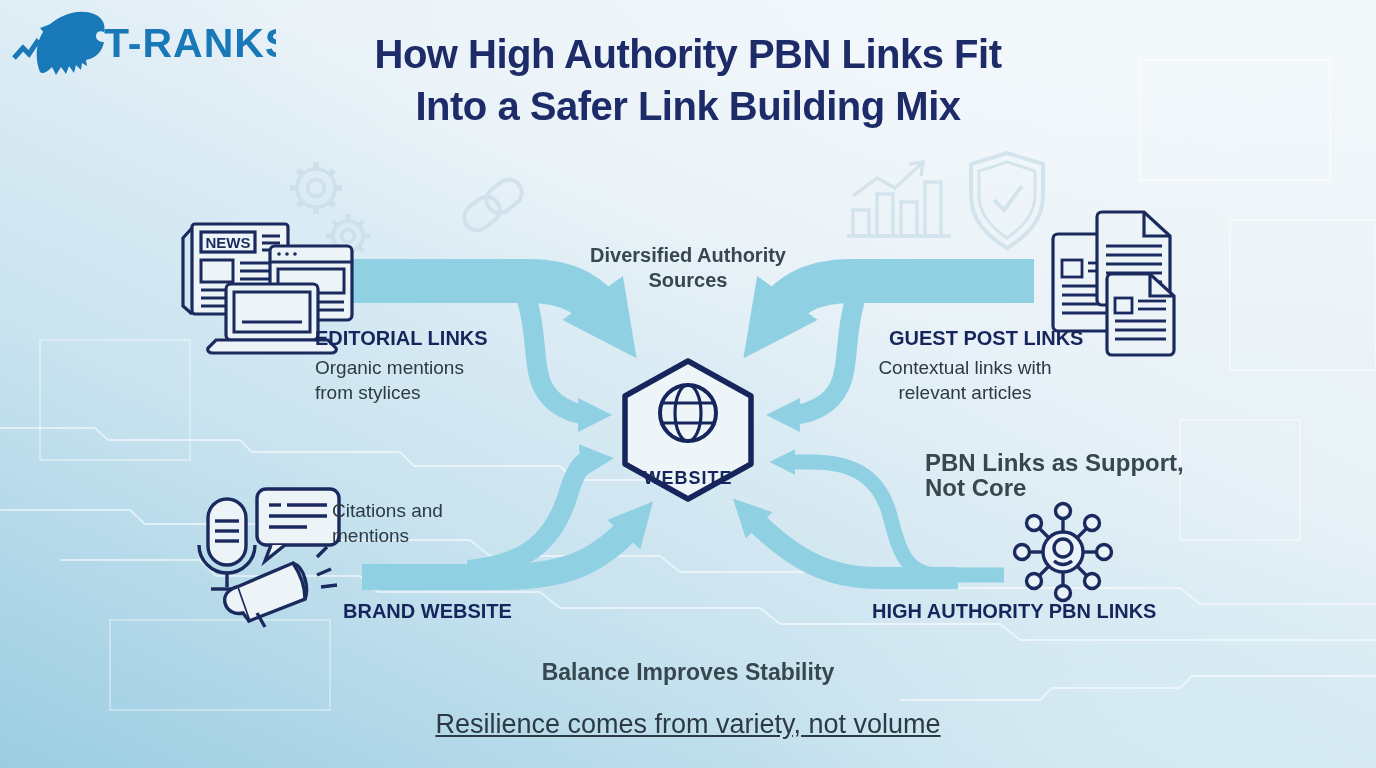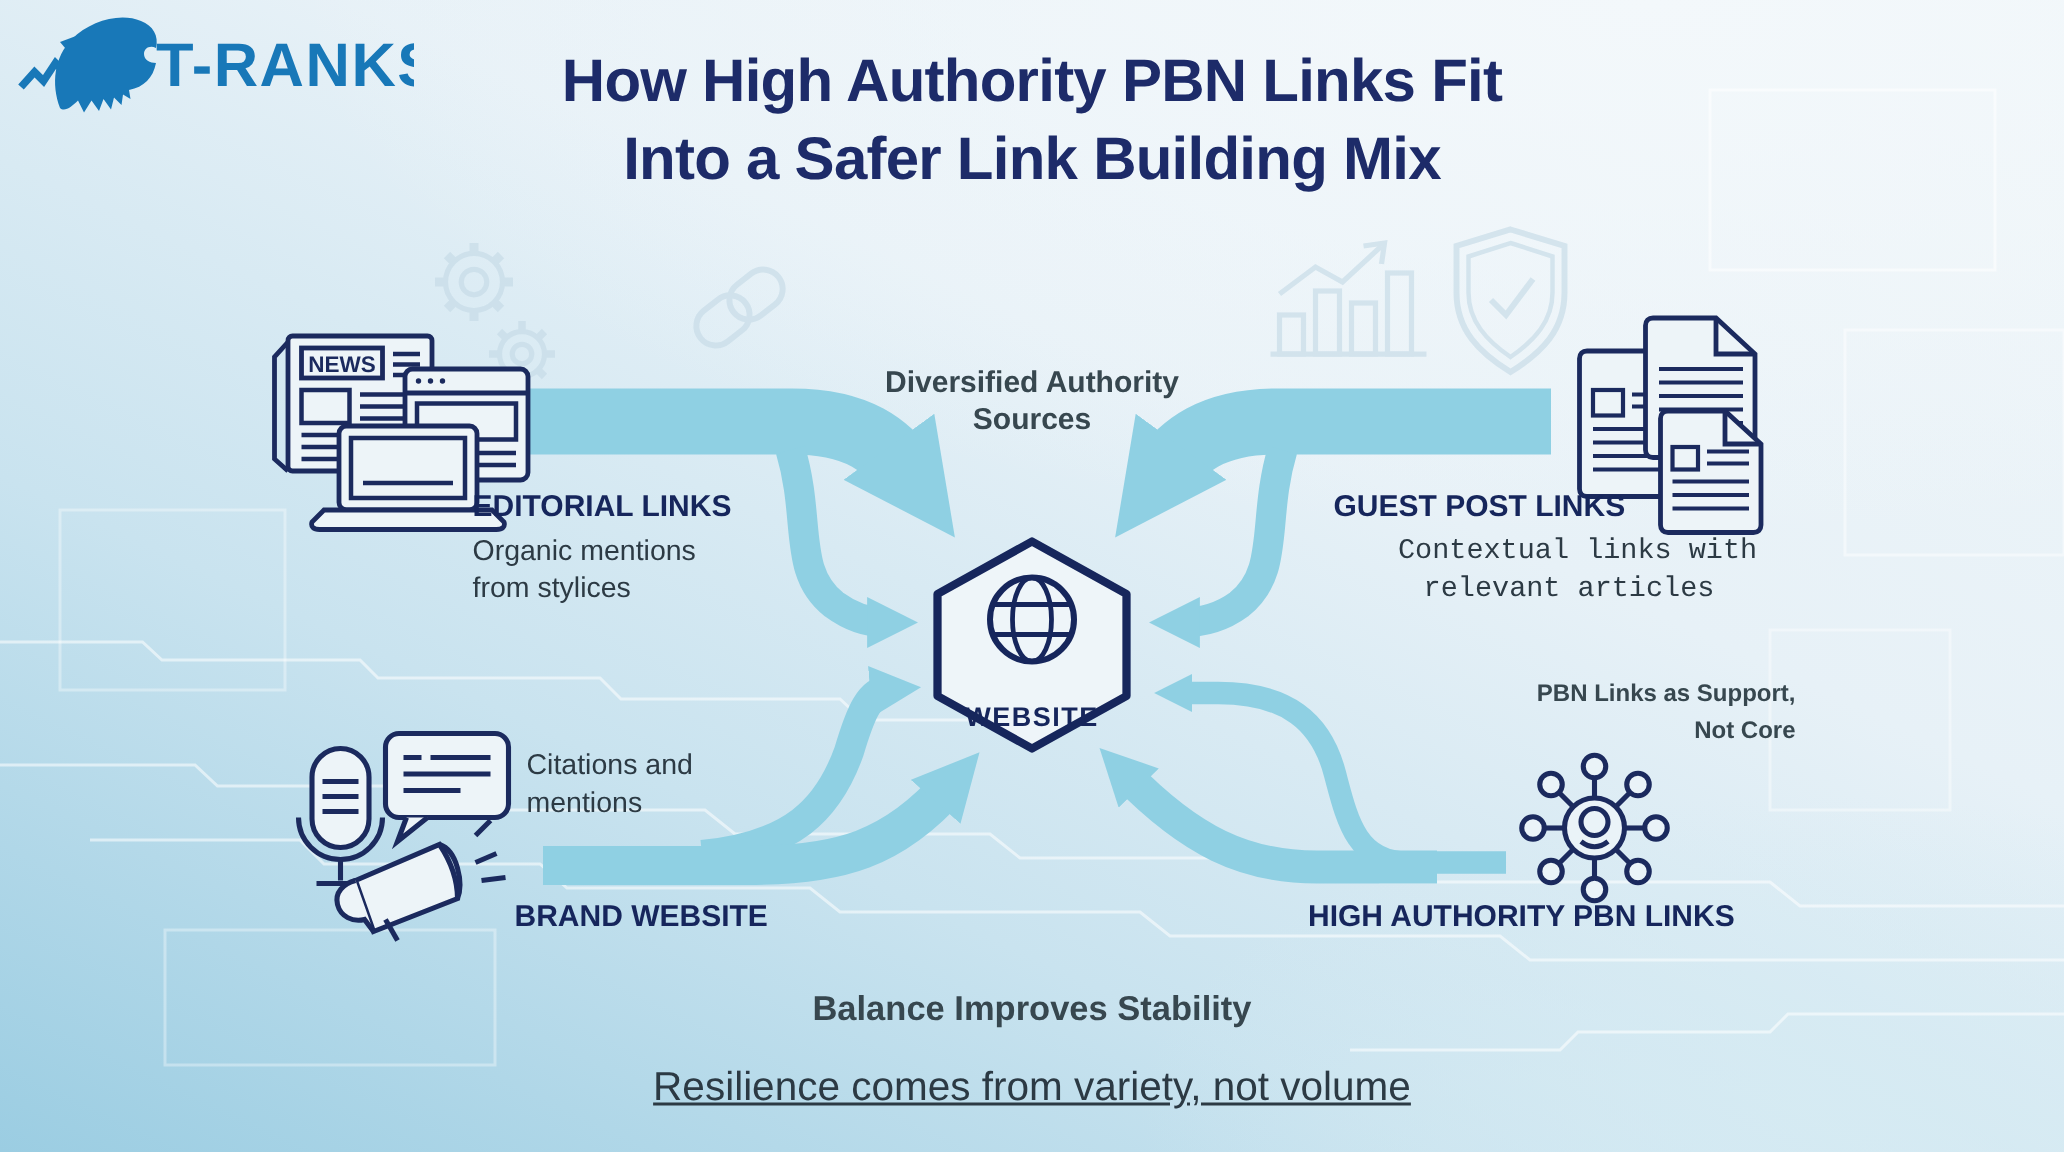--- a/index.html
+++ b/index.html
@@ -21,27 +21,27 @@
     color:#1d2b69; letter-spacing:-.5px;
   }
 
   .hub-caption{
     left:0; right:0; top:243px; text-align:center;
     font-size:20px; font-weight:bold; line-height:25px; color:#37474f;
   }
 
   .src-label{font-size:20px; font-weight:bold; color:#16265c; white-space:nowrap;}
   .src-desc{font-size:19px; line-height:25px; color:#2c3a44; white-space:nowrap;}
-  .bold-caption{font-size:16px; font-weight:bold; line-height:25px; color:#37474f; text-align:right;}
+  .bold-caption{font-size:24px; font-weight:bold; line-height:25px; color:#37474f; text-align:left;}
 
   .editorial-label{left:315px; top:327px;}
   .editorial-desc{left:315px; top:355px;}
   .guest-label{left:889px; top:327px;text-align:center;}
-  .guest-desc{left:932px; top:355px; width:228px; text-align:center;font-family:Liberation Mono, monospace;}
-  .brand-desc{left:351px; top:498px;}
+  .guest-desc{left:851px; top:355px; width:228px; text-align:center;}
+  .brand-desc{left:332px; top:498px;}
   .brand-label{left:343px; top:600px;}
   .pbn-caption{left:925px; top:450px; width:272px;}
   .pbn-label{left:872px; top:600px;}
 
   .footer-headline{left:0; right:0; top:647px; text-align:center;
     font-size:23px; font-weight:bold; color:#37474f;margin-top:12px;}
   .footer-subline{left:0; right:0; top:709px; text-align:center;
     font-size:27px; color:#2c3a44;text-decoration:underline;}
 </style>
 </head>

